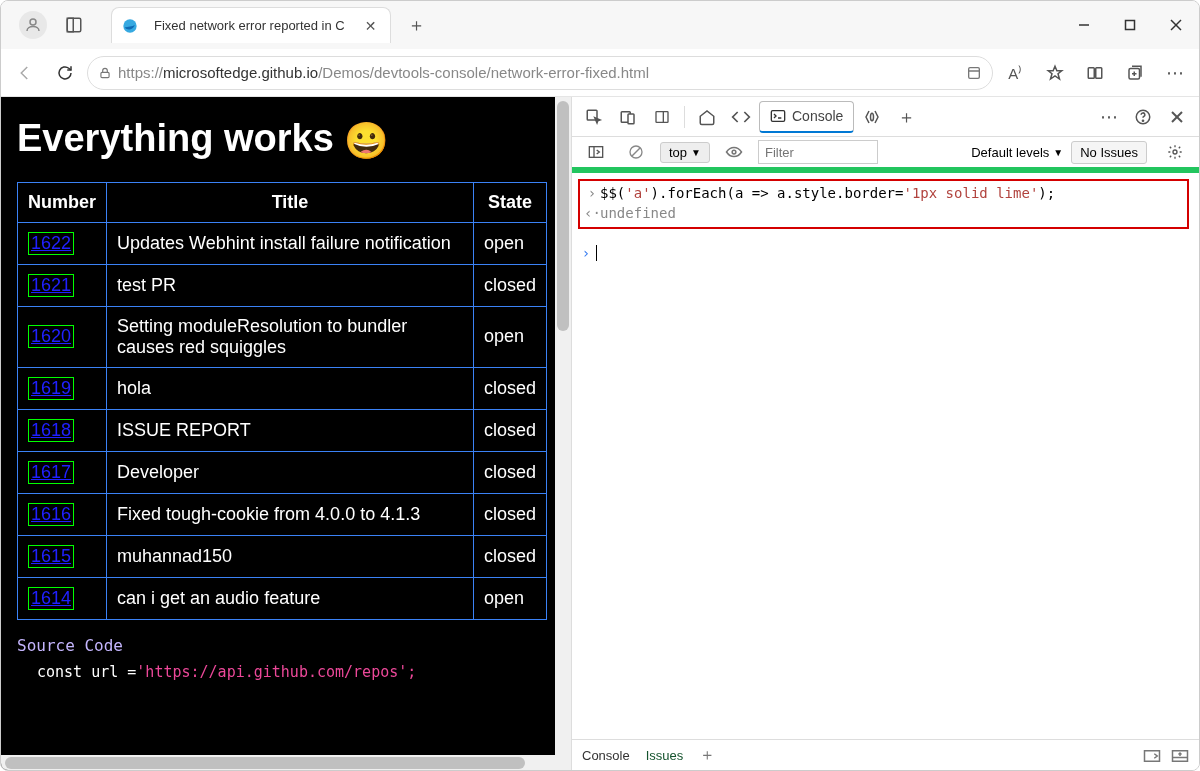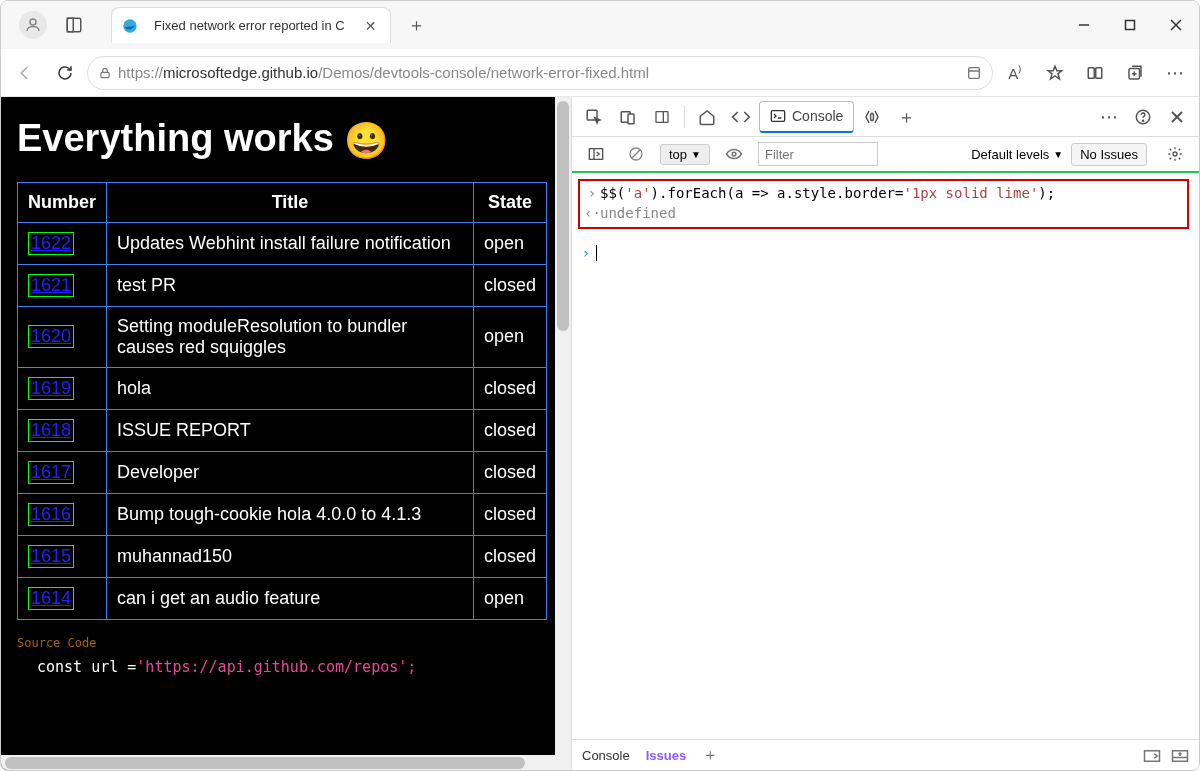--- a/index.html
+++ b/index.html
@@ -75,21 +75,21 @@
   .page h1 { font-size:38px; font-weight:700; margin:10px 0 20px; }
   .emoji { font-size:36px; vertical-align:middle; }
   table { border-collapse: collapse; width:100%; }
   th, td { border:1px solid #3b82f6; padding:9px 10px; text-align:left; font-size:18px;}
   th { font-weight:700; text-align:center;}
   th:first-child, td:first-child { text-align:left; }
   td.num a {
     color:#2020ff; text-decoration:underline;
     border:1px solid lime; padding:0 2px; display:inline-block;
   }
-  .source-lbl { color:#a16207; font-family: Consolas, monospace; font-size:12px; margin:16px 0 8px; }
+  .source-lbl { color:#c4b5fd; font-family: Consolas, monospace; font-size:16px; margin:16px 0 8px; }
   .code-line { color:#fff; font-family: Consolas, monospace; font-size:15px; padding-left:20px;}
   .str { color:#ec4899; }
   .page-scrollbar-v { position:absolute; right:0; top:0; width:16px; height:100%; background:#f0f0f0;}
   .page-scrollbar-v .thumb { position:absolute; left:2px; right:2px; top:4px; height:230px; background:#c0c0c0; border-radius:6px;}
   .page-scrollbar-h { position:absolute; left:0; bottom:0; right:16px; height:16px; background:#f0f0f0;}
   .page-scrollbar-h .thumb { position:absolute; top:2px; bottom:2px; left:4px; width:520px; background:#c0c0c0; border-radius:6px;}
   
   
   .devtools { flex:1; border-left:1px solid #ddd; display:flex; flex-direction:column; background:#fff; }
   .dt-tabs {
@@ -99,21 +99,21 @@
   .dt-btn { width:32px; height:32px; display:flex; align-items:center; justify-content:center; color:#555; border-radius:4px;}
   .dt-sep { width:1px; height:22px; background:#ddd; margin:0 4px;}
   .dt-tab {
     height:32px; padding:0 10px; display:flex; align-items:center; gap:6px;
     font-size:14px; color:#444; border-radius:4px;
   }
   .dt-tab.active { border:1px solid #bbb; border-bottom:2px solid #0078d4; background:#fff; }
   .dt-tabs-right { margin-left:auto; display:flex; align-items:center; gap:2px;}
   
   .dt-toolbar {
-    height:36px; display:flex; align-items:center; border-bottom:2px solid #22c55e;
+    height:36px; display:flex; align-items:center; border-bottom:6px solid #22c55e;
     padding:0 8px; gap:8px; font-size:13px;
   }
   .dt-toolbar .ctx { background:#eee; border:1px solid #ccc; padding:2px 8px; border-radius:3px; display:flex; align-items:center; gap:4px;}
   .dt-toolbar input { border:1px solid #ccc; height:24px; padding:0 6px; font-size:13px; width:120px;}
   .dt-toolbar .levels { display:flex; align-items:center; gap:4px; }
   .dt-toolbar .noissues { border:1px solid #ccc; background:#f5f5f5; padding:3px 8px; border-radius:3px;}
   .dt-toolbar .gear { margin-left:4px; }
   
   .console-body { flex:1; position:relative; font-family: Consolas, monospace; font-size:14px; }
   .highlight-box {
@@ -129,21 +129,21 @@
   .c-undef { color:#888; }
   .con-cursor {
     display:inline-block; width:1px; height:16px; background:#000; vertical-align:middle; margin-left:2px;
   }
   .con-active-line { position:absolute; left:6px; right:10px; top:72px; display:flex; }
   
   .dt-footer {
     height:32px; border-top:1px solid #ddd; display:flex; align-items:center; padding:0 10px; gap:16px; font-size:13px; color:#555;
   }
   .dt-footer .ftab { color:#333; }
-  .dt-footer .ftab.dim { color:#8b5cf6;font-weight:bold; }
+  .dt-footer .ftab.dim { color:#14532d; }
   .dt-footer .plus { font-size:16px; color:#777; }
   .dt-footer-right { margin-left:auto; display:flex; gap:10px; color:#666;}
   
   svg { display:block; }
 </style>
 </head>
 <body>
 
 <div class="titlebar">
   <div class="profile-icon">
@@ -284,21 +284,21 @@
               <td>ISSUE REPORT</td>
               <td>closed</td>
             </tr>
             <tr>
               <td class="num"><a href="#">1617</a></td>
               <td>Developer</td>
               <td>closed</td>
             </tr>
             <tr>
               <td class="num"><a href="#">1616</a></td>
-              <td>Bump tough-cookie hola 4.0.0 to 4.1.3</td>
+              <td>Fixed tough-cookie from 4.0.0 to 4.1.3</td>
               <td>closed</td>
             </tr>
             <tr>
               <td class="num"><a href="#">1615</a></td>
               <td>muhannad150</td>
               <td>closed</td>
             </tr>
             <tr>
               <td class="num"><a href="#">1614</a></td>
               <td>can i get an audio feature</td>

